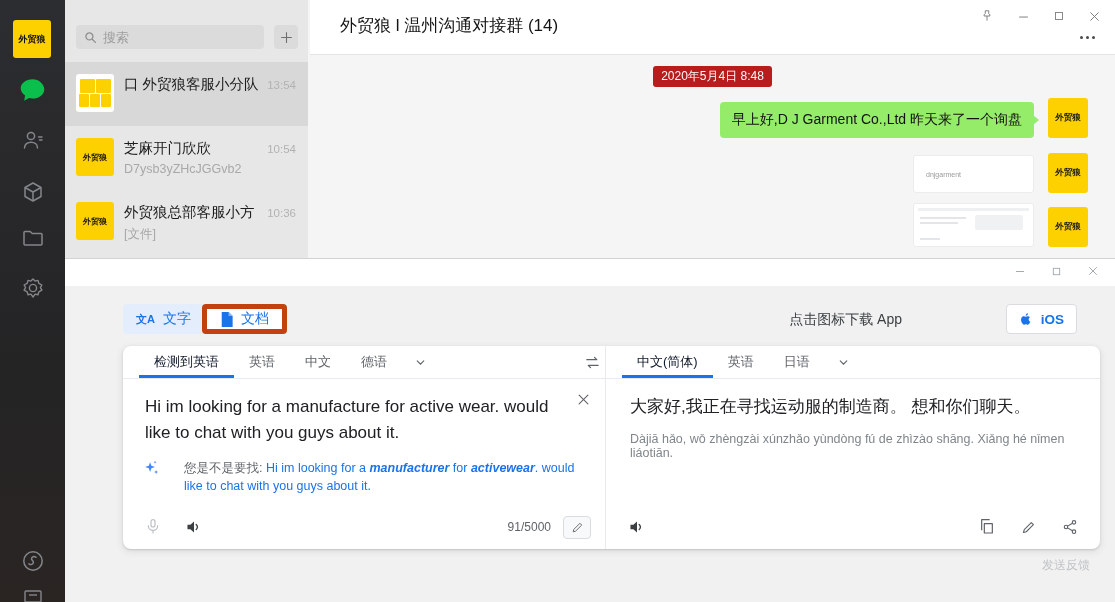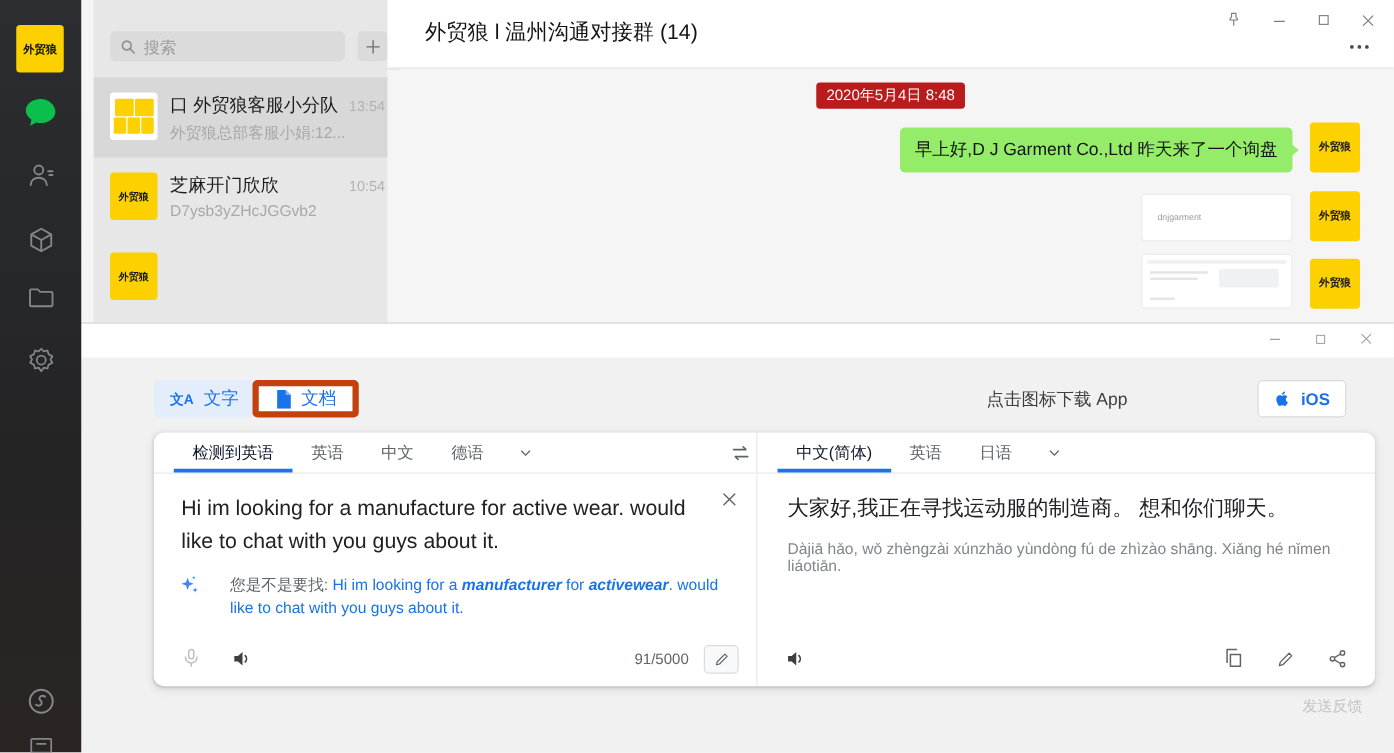--- a/index.html
+++ b/index.html
@@ -9,21 +9,21 @@
 
   
   .sidebar { position:absolute; left:0; top:0; width:65px; height:602px; z-index:40;
              background:linear-gradient(180deg,#2c2d30 0%,#242425 60%,#2a2523 100%); }
   .logo { position:absolute; left:13px; top:20px; width:38px; height:38px; background:#fdd000;
           border-radius:3px; display:flex; align-items:center; justify-content:center; cursor:pointer; }
   .logo span { font-size:9px; font-weight:bold; color:#111; letter-spacing:0; }
   .nav-ic { position:absolute; left:0; width:65px; display:flex; justify-content:center; cursor:pointer; }
 
   
-  .chat-list { position:absolute; left:75px; top:0; width:245px; height:258px; background:#e7e7e7; }
+  .chat-list { position:absolute; left:63px; top:0; width:245px; height:258px; background:#e7e7e7; }
   .search-box { position:absolute; left:13px; top:25px; width:188px; height:24px; background:#dbdbdb;
                 border-radius:4px; display:flex; align-items:center; padding:0 8px; gap:6px; }
   .search-box input { flex:1; border:none; outline:none; background:transparent; font-size:13px; color:#333; width:100px; }
   .search-box input::placeholder { color:#9c9c9c; }
   .add-btn { position:absolute; left:211px; top:25px; width:24px; height:24px; background:#dbdbdb;
              border:none; border-radius:4px; display:flex; align-items:center; justify-content:center; cursor:pointer; }
   .list-items { position:absolute; top:62px; left:0; right:0; }
   .chat-item { height:64px; padding:12px 12px 20px 13px; display:flex; gap:10px; cursor:pointer; }
   .chat-item.selected { background:#d8d8d8; }
   .avatar { width:38px; height:38px; border-radius:3px; flex:none; background:#fdd000;
@@ -218,39 +218,45 @@
             <i class="ga-tile"></i>
             <i class="ga-tile"></i>
             <i class="ga-tile"></i>
           </div>
       </div>
       <div class="ci-meta">
         <div class="ci-top">
           <span class="ci-title">口 外贸狼客服小分队</span>
           <span class="ci-time">13:54</span>
         </div>
-        <div class="ci-prev">外贸狼总部客服小娟:12...</div>
       </div>
     </div>
     <div class="chat-item">
       <div class="avatar">
           <span class="av-txt">外贸狼</span>
         </div>
       <div class="ci-meta">
         <div class="ci-top">
           <span class="ci-title">芝麻开门欣欣</span>
           <span class="ci-time">10:54</span>
         </div>
         <div class="ci-prev">D7ysb3yZHcJGGvb2</div>
       </div>
     </div>
     <div class="chat-item">
       <div class="avatar">
           <span class="av-txt">外贸狼</span>
         </div>
+      <div class="ci-meta">
+        <div class="ci-top">
+          <span class="ci-title">外贸狼总部客服小方</span>
+          <span class="ci-time">10:36</span>
+        </div>
+        <div class="ci-prev">[文件]</div>
+      </div>
     </div>
   </div>
 </section>
 
 <header class="chat-header">
   <h1 class="chat-title">外贸狼 l 温州沟通对接群 (14)</h1>
   <div class="win-controls">
     <span class="wc">
       <svg width="14" height="14" viewBox="0 0 24 24" fill="none" stroke="#7d7d7d" stroke-width="1.6" stroke-linejoin="round">
           <path d="M9 3h6v5l2 2v2H7v-2l2-2z"></path>

